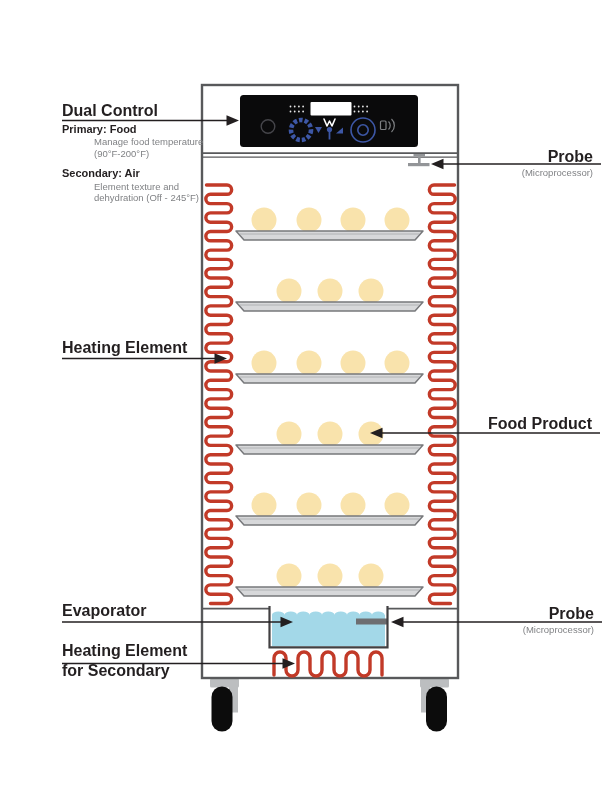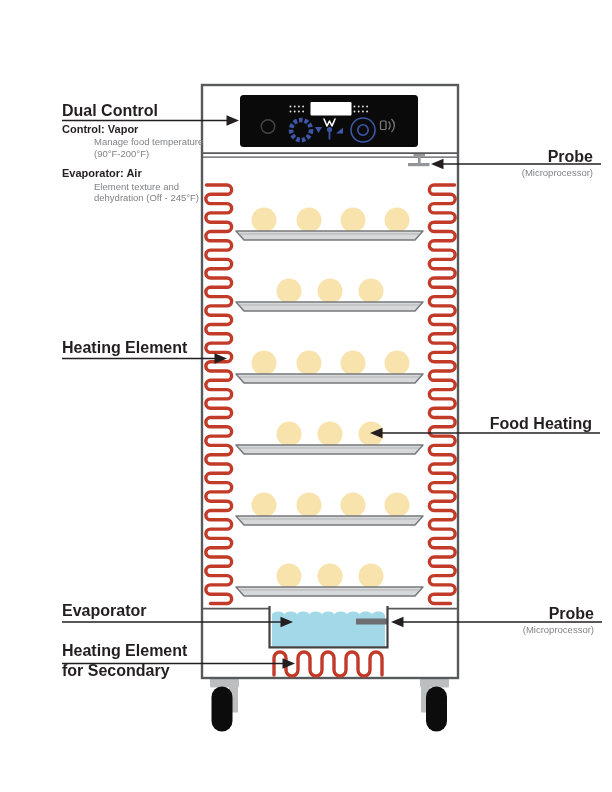--- a/index.html
+++ b/index.html
@@ -180,33 +180,33 @@
         <polygon class="arrow-head" points="271,663.5 258.5,658.2 258.5,668.8"></polygon>
       </g>
       <g>
         <line class="arrow-line" x1="379" y1="622" x2="578" y2="622"></line>
         <polygon class="arrow-head" points="367,622 379.5,616.7 379.5,627.3"></polygon>
       </g>
     </g>
   </svg>
 
   <div class="lbl" style="left:38px;top:103px;">Dual Control</div>
-  <div class="lbl-sub-bold" style="left:38px;top:124px;">Control: Vapor</div>
+  <div class="lbl-sub-bold" style="left:38px;top:124px;">Primary: Food</div>
   <div class="lbl-small" style="left:38px;top:137px;">Manage food temperature</div>
   <div class="lbl-small" style="left:38px;top:149px;">(90°F-200°F)</div>
-  <div class="lbl-sub-bold" style="left:38px;top:168px;">Evaporator: Air</div>
+  <div class="lbl-sub-bold" style="left:38px;top:168px;">Secondary: Air</div>
   <div class="lbl-small" style="left:38px;top:182px;">Element texture and</div>
   <div class="lbl-small" style="left:38px;top:192.5px;">dehydration (Off - 245°F)</div>
 
   <div class="lbl right" style="right:35px;top:149px;">Probe</div>
   <div class="lbl-small right" style="right:35px;top:168px;">(Microprocessor)</div>
 
   <div class="lbl" style="left:38px;top:340px;">Heating Element</div>
 
-  <div class="lbl right" style="right:36px;top:416px;">Food Heating</div>
+  <div class="lbl right" style="right:36px;top:416px;">Food Product</div>
 
   <div class="lbl" style="left:38px;top:603px;">Evaporator</div>
 
   <div class="lbl" style="left:38px;top:643px;">Heating Element</div>
   <div class="lbl" style="left:38px;top:663px;">for Secondary</div>
 
   <div class="lbl right" style="right:34px;top:606px;">Probe</div>
   <div class="lbl-small right" style="right:34px;top:625px;">(Microprocessor)</div>
 </div>
 

